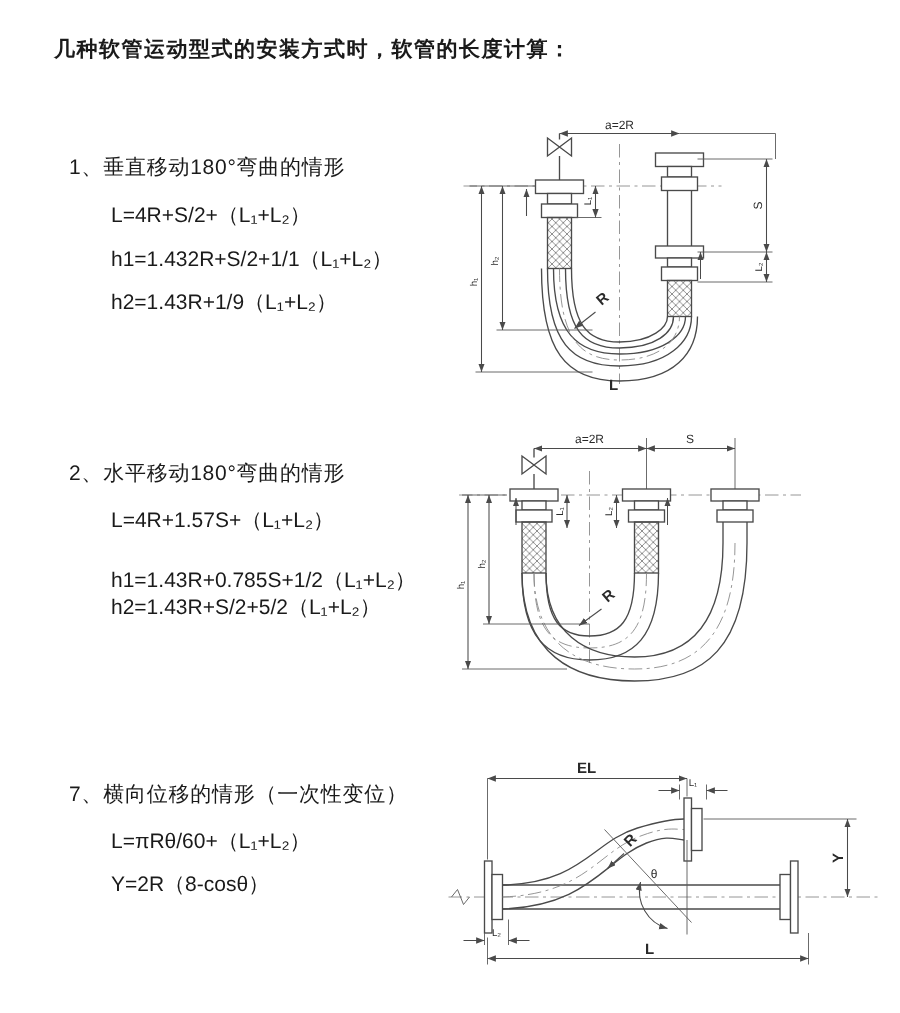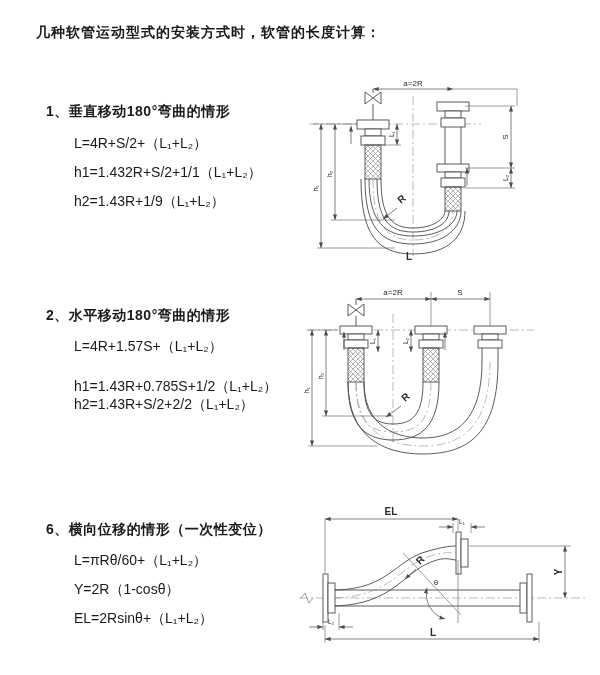--- a/index.html
+++ b/index.html
@@ -5,21 +5,21 @@
   html,body { margin:0; padding:0; background:#ffffff; }
   .page {
     position:relative; width:600px; height:675px; background:#ffffff;
     font-family:"Liberation Sans","DejaVu Sans",sans-serif; color:#1a1a1a;
     overflow:hidden;
   }
   .title {
     position:absolute; left:36px; top:24px;
     font-size:14px; font-weight:700; letter-spacing:1px;
   }
-  .sec-heading { position:absolute; font-size:14px; font-weight:700; letter-spacing:0.5px; }
+  .sec-heading { position:absolute; font-size:14px; font-weight:400; letter-spacing:0.5px; }
   .formula { position:absolute; font-size:14px; font-weight:500; white-space:nowrap;text-align:right; }
 
   .s1-h{left:46px;top:103px} .s1-f1{left:74px;top:135px} .s1-f2{left:74px;top:164px} .s1-f3{left:74px;top:193px}
   .s2-h{left:46px;top:307px} .s2-f1{left:74px;top:338px} .s2-f2{left:74px;top:378px} .s2-f3{left:74px;top:396px}
   .s3-h{left:46px;top:521px} .s3-f1{left:74px;top:552px} .s3-f2{left:74px;top:581px} .s3-f3{left:74px;top:610px}
 
   svg.diagram { position:absolute; }
   .d1{left:303px; top:76px;}
   .d2{left:298px; top:284px;}
   .d3{left:293px; top:503px;}
@@ -42,26 +42,25 @@
   <div class="title">几种软管运动型式的安装方式时，软管的长度计算：</div>
 
   <div class="sec-heading s1-h">1、垂直移动180°弯曲的情形</div>
   <div class="formula s1-f1">L=4R+S/2+（L₁+L₂）</div>
   <div class="formula s1-f2">h1=1.432R+S/2+1/1（L₁+L₂）</div>
   <div class="formula s1-f3">h2=1.43R+1/9（L₁+L₂）</div>
 
   <div class="sec-heading s2-h">2、水平移动180°弯曲的情形</div>
   <div class="formula s2-f1">L=4R+1.57S+（L₁+L₂）</div>
   <div class="formula s2-f2">h1=1.43R+0.785S+1/2（L₁+L₂）</div>
-  <div class="formula s2-f3">h2=1.43R+S/2+2/2（L₁+L₂）</div>
-
-  <div class="sec-heading s3-h">6、横向位移的情形（一次性变位）</div>
+  <div class="formula s2-f3">h2=1.43R+S/2+5/2（L₁+L₂）</div>
+
+  <div class="sec-heading s3-h">7、横向位移的情形（一次性变位）</div>
   <div class="formula s3-f1">L=πRθ/60+（L₁+L₂）</div>
-  <div class="formula s3-f2">Y=2R（1-cosθ）</div>
-  <div class="formula s3-f3">EL=2Rsinθ+（L₁+L₂）</div>
+  <div class="formula s3-f2">Y=2R（8-cosθ）</div>
 
   <svg class="diagram d1" width="270" height="186" viewBox="0 0 270 186">
     <defs>
       <marker id="arr1" markerWidth="9" markerHeight="7" refX="8" refY="3" orient="auto-start-reverse">
         <path d="M0,0 L8,3 L0,6 z" fill="#4a4a4a"></path>
       </marker>
       <pattern id="br1" width="5" height="5" patternUnits="userSpaceOnUse">
         <path d="M0,5 L5,0 M0,0 L5,5" stroke="#6a6a6a" stroke-width="0.5"></path>
       </pattern>
     </defs>

